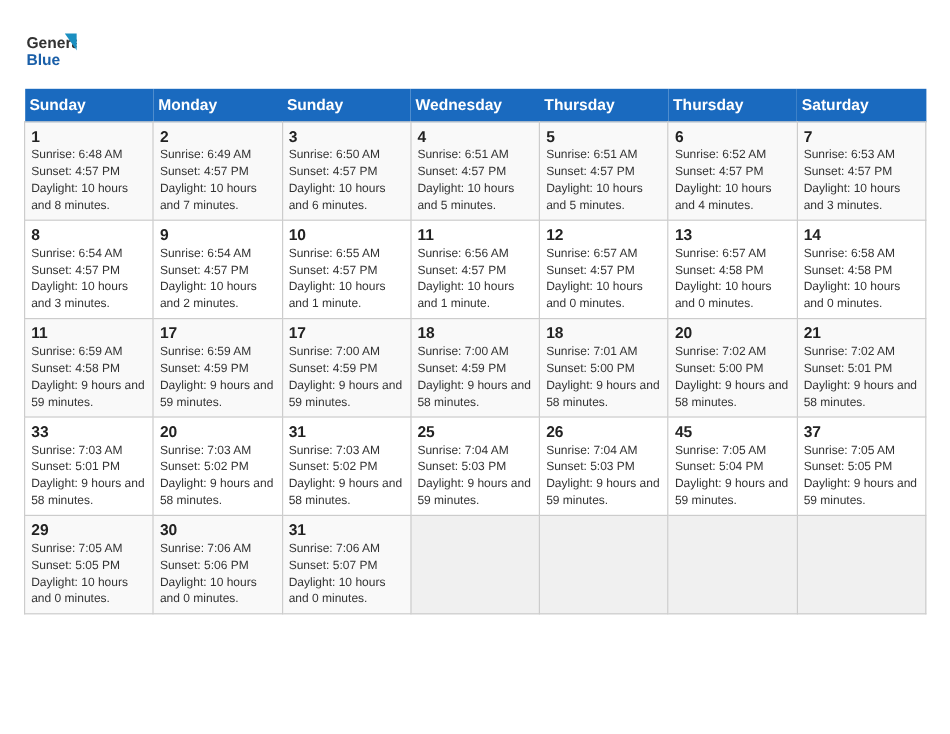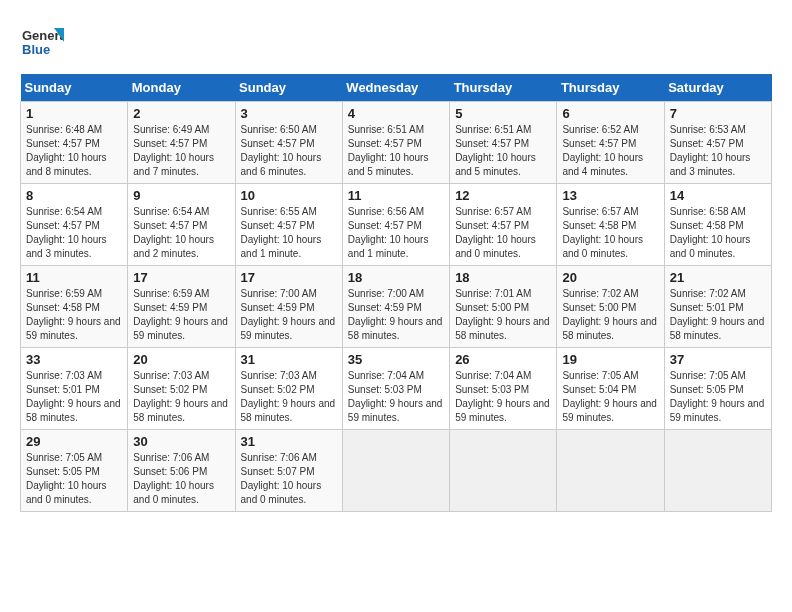--- a/index.html
+++ b/index.html
@@ -206,29 +206,29 @@
         </td>
         <td>
           <span class="day-number">20</span>
           <div class="day-info">Sunrise: 7:03 AM<br>Sunset: 5:02 PM<br>Daylight: 9 hours and 58 minutes.</div>
         </td>
         <td>
           <span class="day-number">31</span>
           <div class="day-info">Sunrise: 7:03 AM<br>Sunset: 5:02 PM<br>Daylight: 9 hours and 58 minutes.</div>
         </td>
         <td>
-          <span class="day-number">35</span>
+          <span class="day-number">25</span>
           <div class="day-info">Sunrise: 7:04 AM<br>Sunset: 5:03 PM<br>Daylight: 9 hours and 59 minutes.</div>
         </td>
         <td>
           <span class="day-number">26</span>
           <div class="day-info">Sunrise: 7:04 AM<br>Sunset: 5:03 PM<br>Daylight: 9 hours and 59 minutes.</div>
         </td>
         <td>
-          <span class="day-number">19</span>
+          <span class="day-number">45</span>
           <div class="day-info">Sunrise: 7:05 AM<br>Sunset: 5:04 PM<br>Daylight: 9 hours and 59 minutes.</div>
         </td>
         <td>
           <span class="day-number">37</span>
           <div class="day-info">Sunrise: 7:05 AM<br>Sunset: 5:05 PM<br>Daylight: 9 hours and 59 minutes.</div>
         </td>
       </tr>
       <tr>
         <td>
           <span class="day-number">29</span>

